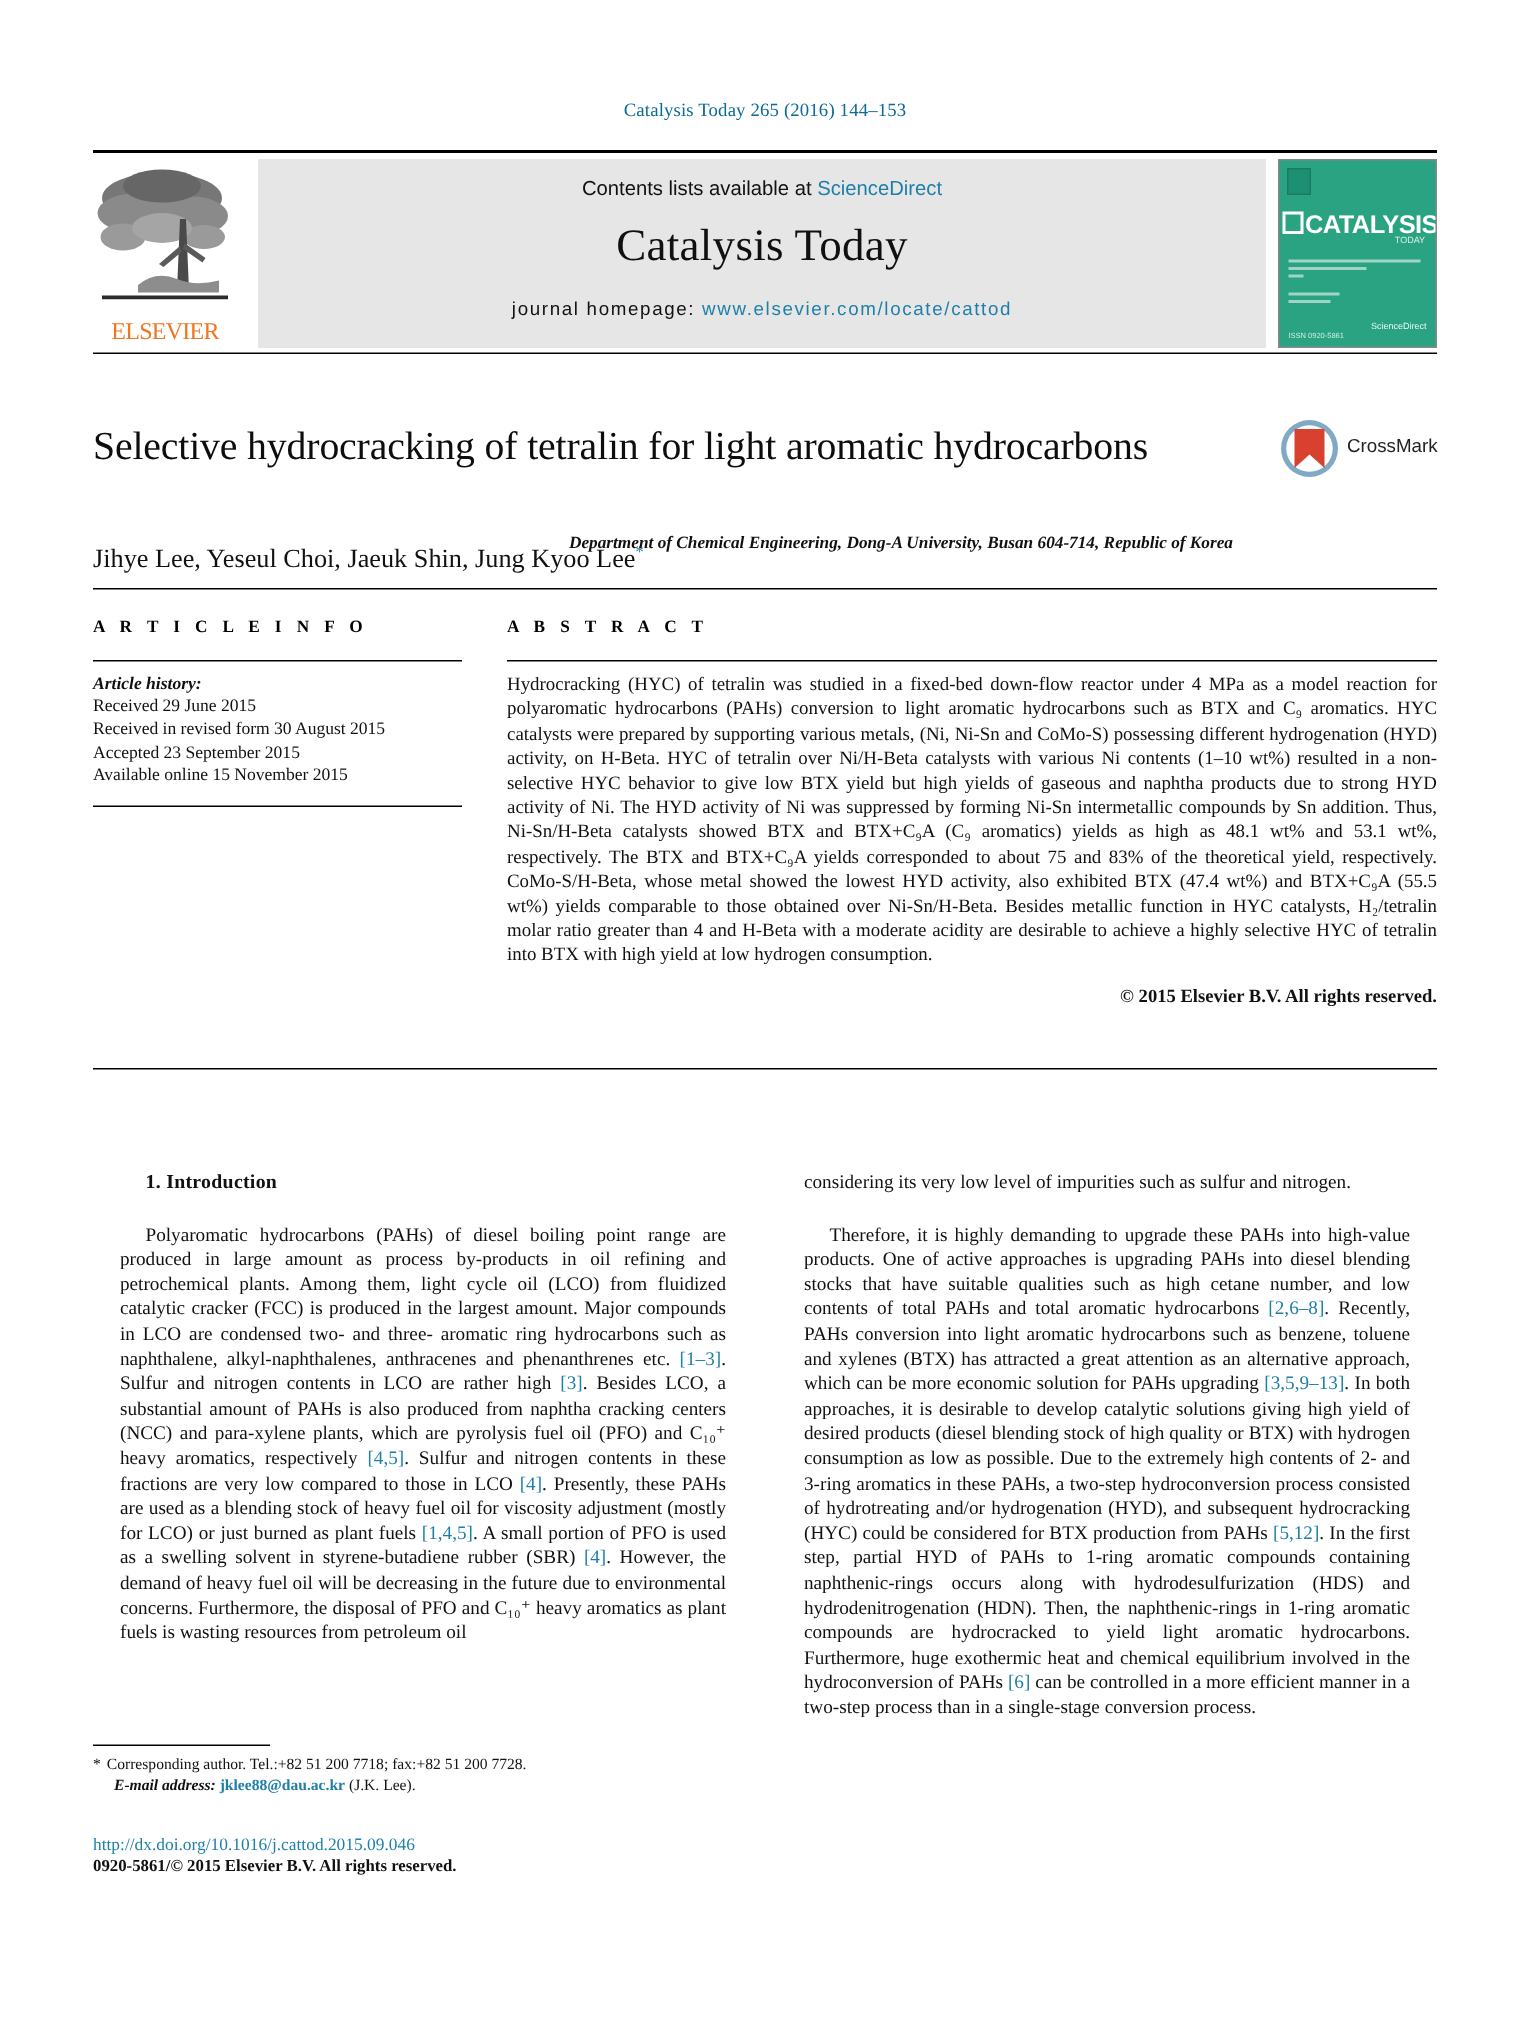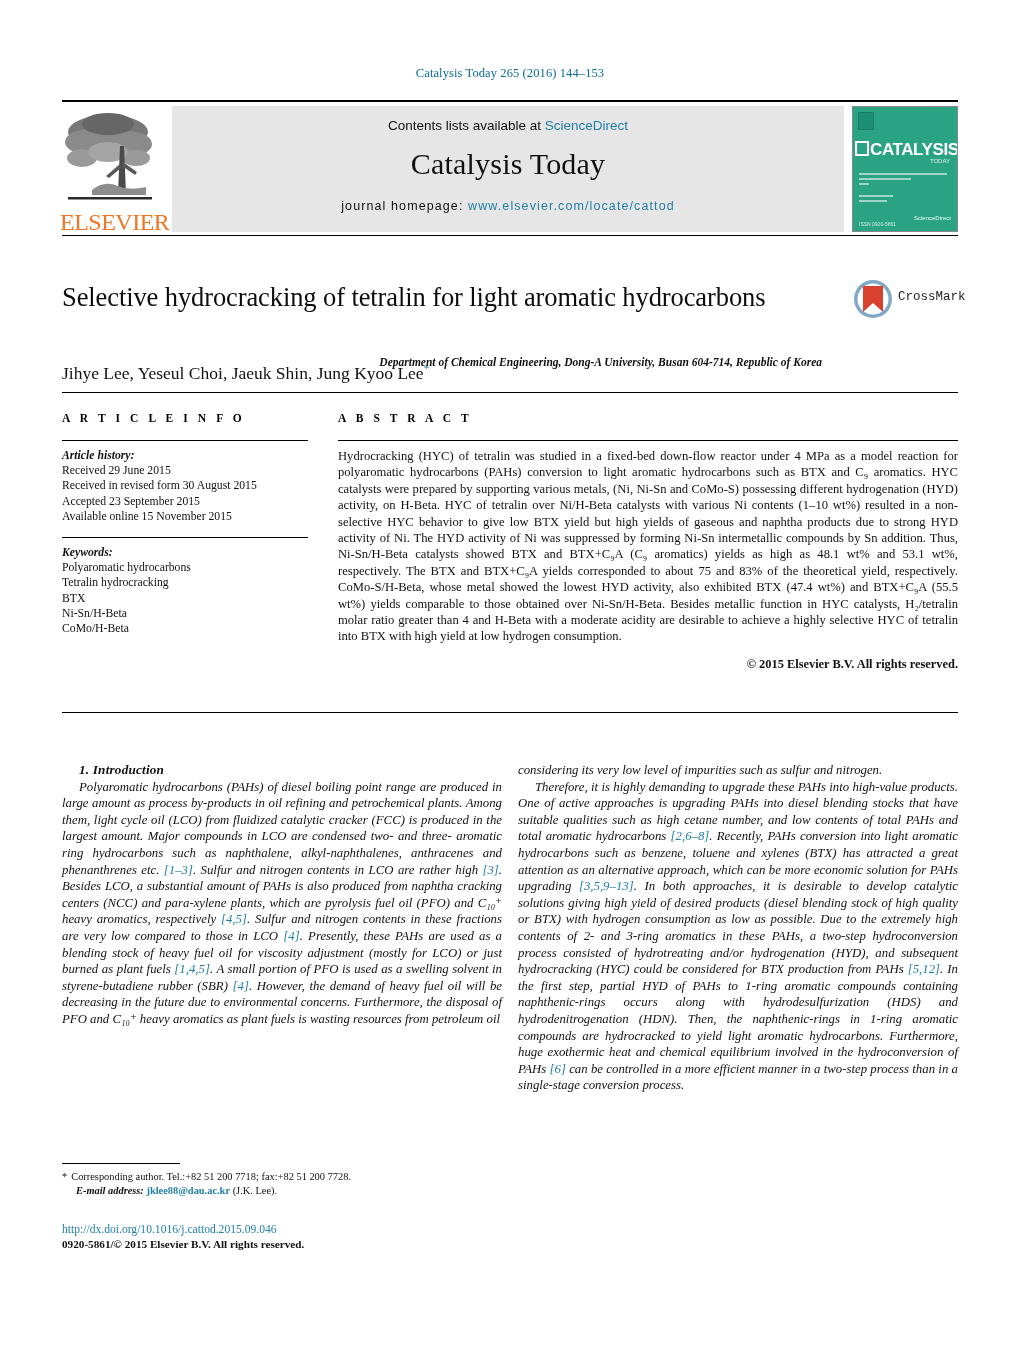--- a/index.html
+++ b/index.html
@@ -54,21 +54,21 @@
     height: 126px;
   }
   .tree-svg { display:block; }
   .elsevier-word {
     position: absolute;
     bottom: 0px;
     left: -2px;
     width: 100px;
     text-align: center;
     font-family: "Liberation Serif", serif;
-    font-size: 24px;
+    font-size: 16px;
     letter-spacing: -0.5px;
     color: #ef7622;
     line-height: 20px;
     margin-top: 32px;
   }
   .centre-panel {
     position: absolute;
     top: 6px;
     left: 110px;
     width: 672px;
@@ -213,21 +213,21 @@
     top: 278px;
     left: 852px;
     width: 108px;
     height: 42px;
   }
   .crossmark-label {
     position: absolute;
     left: 46px;
     top: 12px;
     font-size: 12.5px;
-    font-family: Liberation Mono, monospace;
+    font-family: Liberation Sans, sans-serif;
     color: #222;
   }
 
   
   .rule-top-info {
     position: absolute;
     top: 392px; left: 62px;
     width: 896px; height: 1px;
     background: #000;
   }
@@ -292,21 +292,21 @@
     position: absolute;
     top: 762px;
     width: 440px;
     font-size: 12.8px;
     line-height: 16.6px;
     text-align: justify;
     color: #111;
   }
   .body-col.left { left: 62px; }
   .body-col.right { left: 518px; }
-  .body-col p { margin: 0; text-indent: 17px; font-style: italic; }
+  .body-col p { margin: 18px; text-indent: 17px; }
   .body-col p.noindent { text-indent: 0; }
   .intro-heading {
     font-weight: bold;
     font-size: 13.2px;
     margin: 0 0 14px 0;
     text-indent: 0;
     letter-spacing: 0.2px;
   }
   .ref { color: #1f7fa8; }
 
@@ -421,28 +421,20 @@
     <div class="thin-rule"></div>
     <div class="info-group">
       <div class="lbl">Article history:</div>
       <div>Received 29 June 2015</div>
       <div>Received in revised form 30 August 2015</div>
       <div>Accepted 23 September 2015</div>
       <div>Available online 15 November 2015</div>
     </div>
     <div class="info-gap"></div>
     <div class="thin-rule"></div>
-    <div class="info-group">
-      <div class="lbl">Keywords:</div>
-      <div>Polyaromatic hydrocarbons</div>
-      <div>Tetralin hydrocracking</div>
-      <div>BTX</div>
-      <div>Ni-Sn/H-Beta</div>
-      <div>CoMo/H-Beta</div>
-    </div>
   </div>
 
   <div class="col-right-abs">
     <div class="sec-head">A B S T R A C T</div>
     <div class="thin-rule"></div>
     <div class="abstract-body">Hydrocracking (HYC) of tetralin was studied in a fixed-bed down-flow reactor under 4 MPa as a model reaction for polyaromatic hydrocarbons (PAHs) conversion to light aromatic hydrocarbons such as BTX and C₉ aromatics. HYC catalysts were prepared by supporting various metals, (Ni, Ni-Sn and CoMo-S) possessing different hydrogenation (HYD) activity, on H-Beta. HYC of tetralin over Ni/H-Beta catalysts with various Ni contents (1–10 wt%) resulted in a non-selective HYC behavior to give low BTX yield but high yields of gaseous and naphtha products due to strong HYD activity of Ni. The HYD activity of Ni was suppressed by forming Ni-Sn intermetallic compounds by Sn addition. Thus, Ni-Sn/H-Beta catalysts showed BTX and BTX+C₉A (C₉ aromatics) yields as high as 48.1 wt% and 53.1 wt%, respectively. The BTX and BTX+C₉A yields corresponded to about 75 and 83% of the theoretical yield, respectively. CoMo-S/H-Beta, whose metal showed the lowest HYD activity, also exhibited BTX (47.4 wt%) and BTX+C₉A (55.5 wt%) yields comparable to those obtained over Ni-Sn/H-Beta. Besides metallic function in HYC catalysts, H₂/tetralin molar ratio greater than 4 and H-Beta with a moderate acidity are desirable to achieve a highly selective HYC of tetralin into BTX with high yield at low hydrogen consumption.</div>
     <div class="copyright-line">© 2015 Elsevier B.V. All rights reserved.</div>
   </div>
 
   <div class="rule-bottom-abs"></div>

